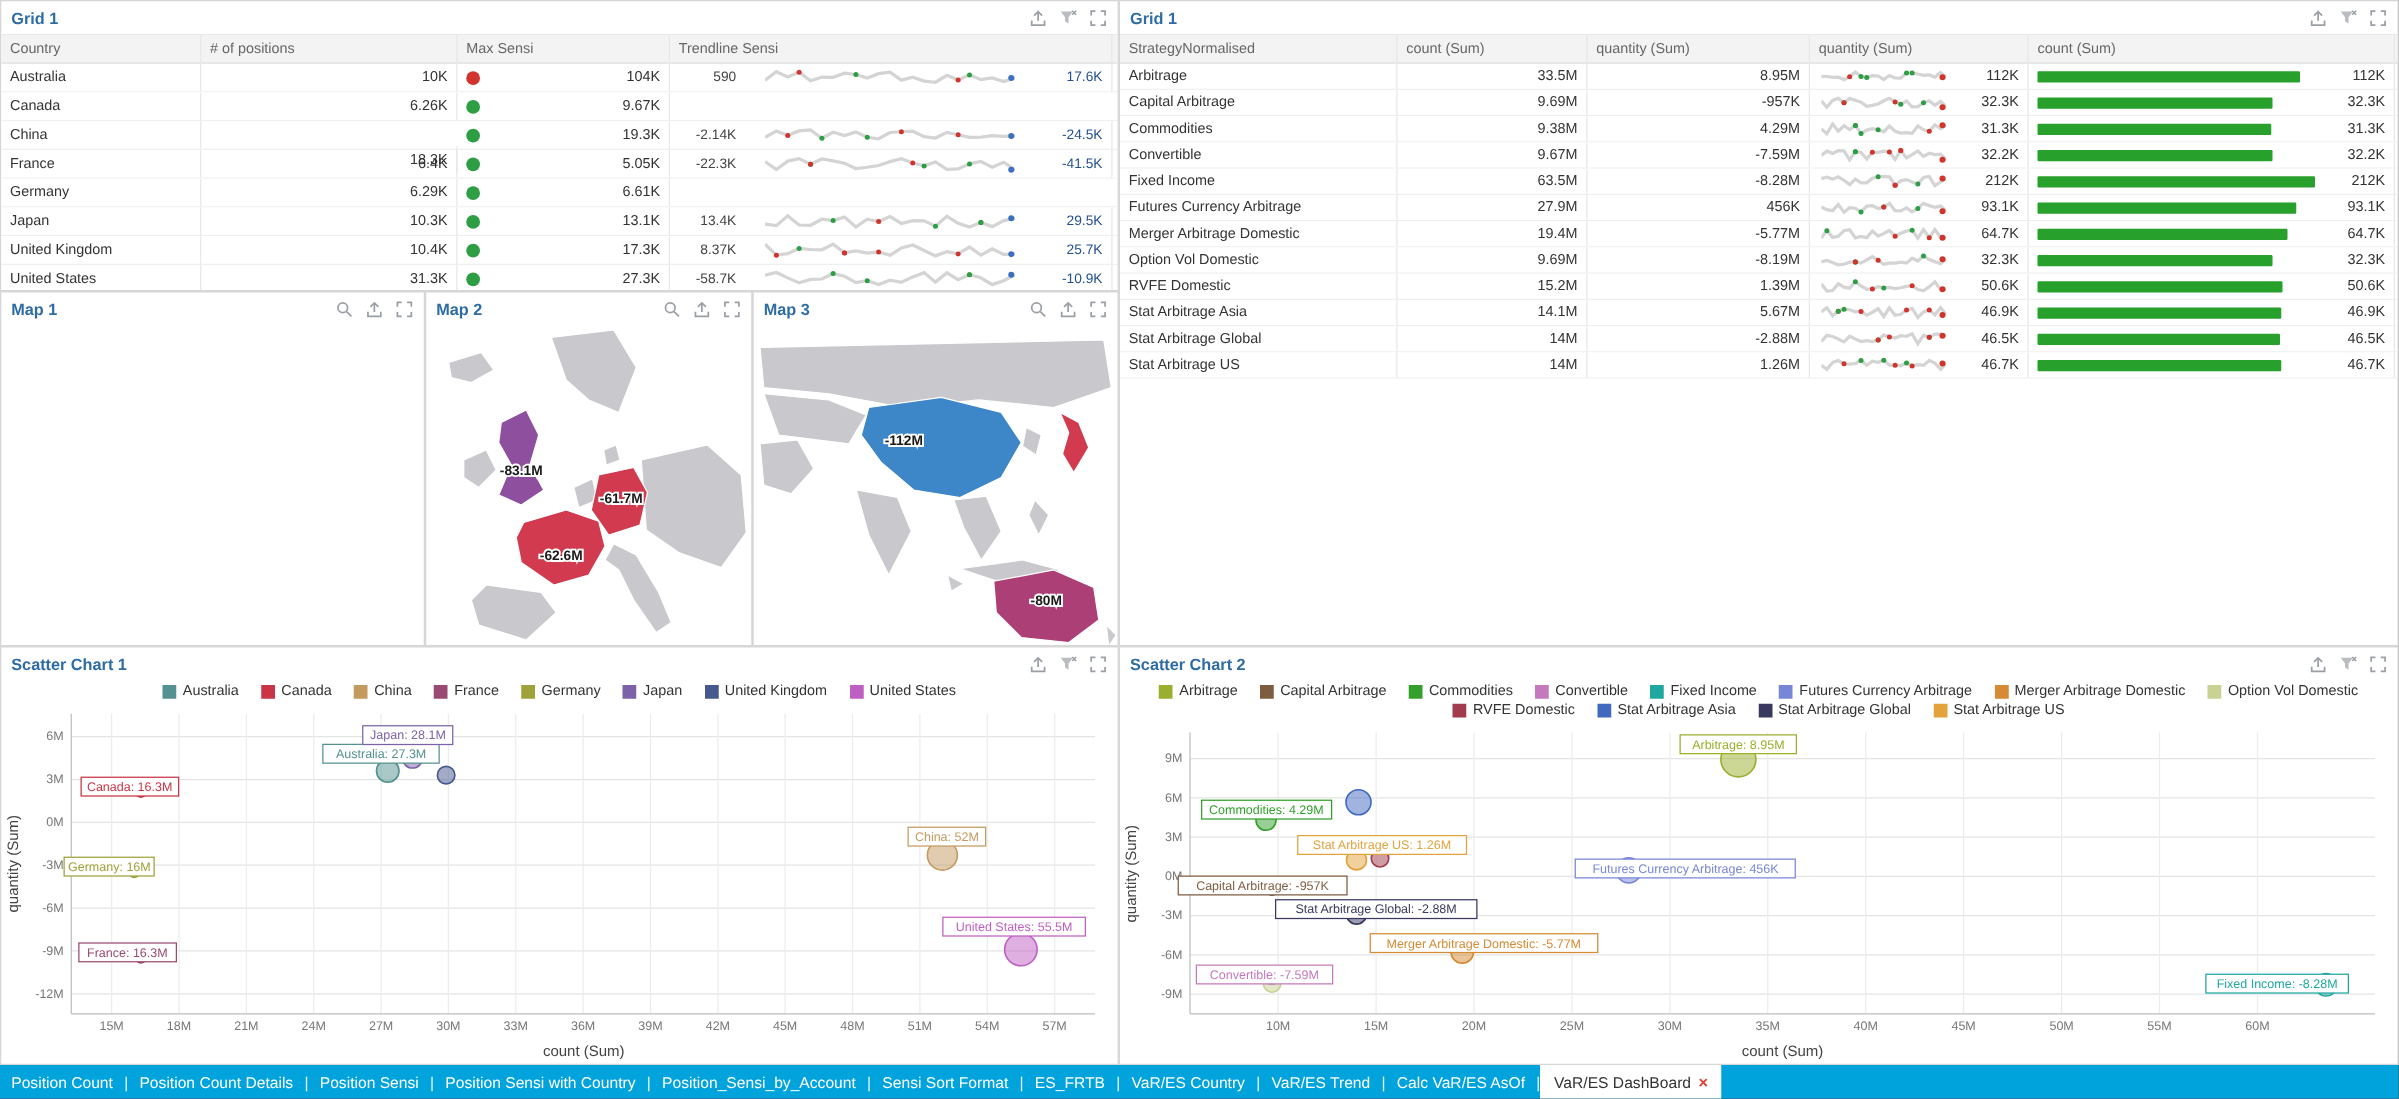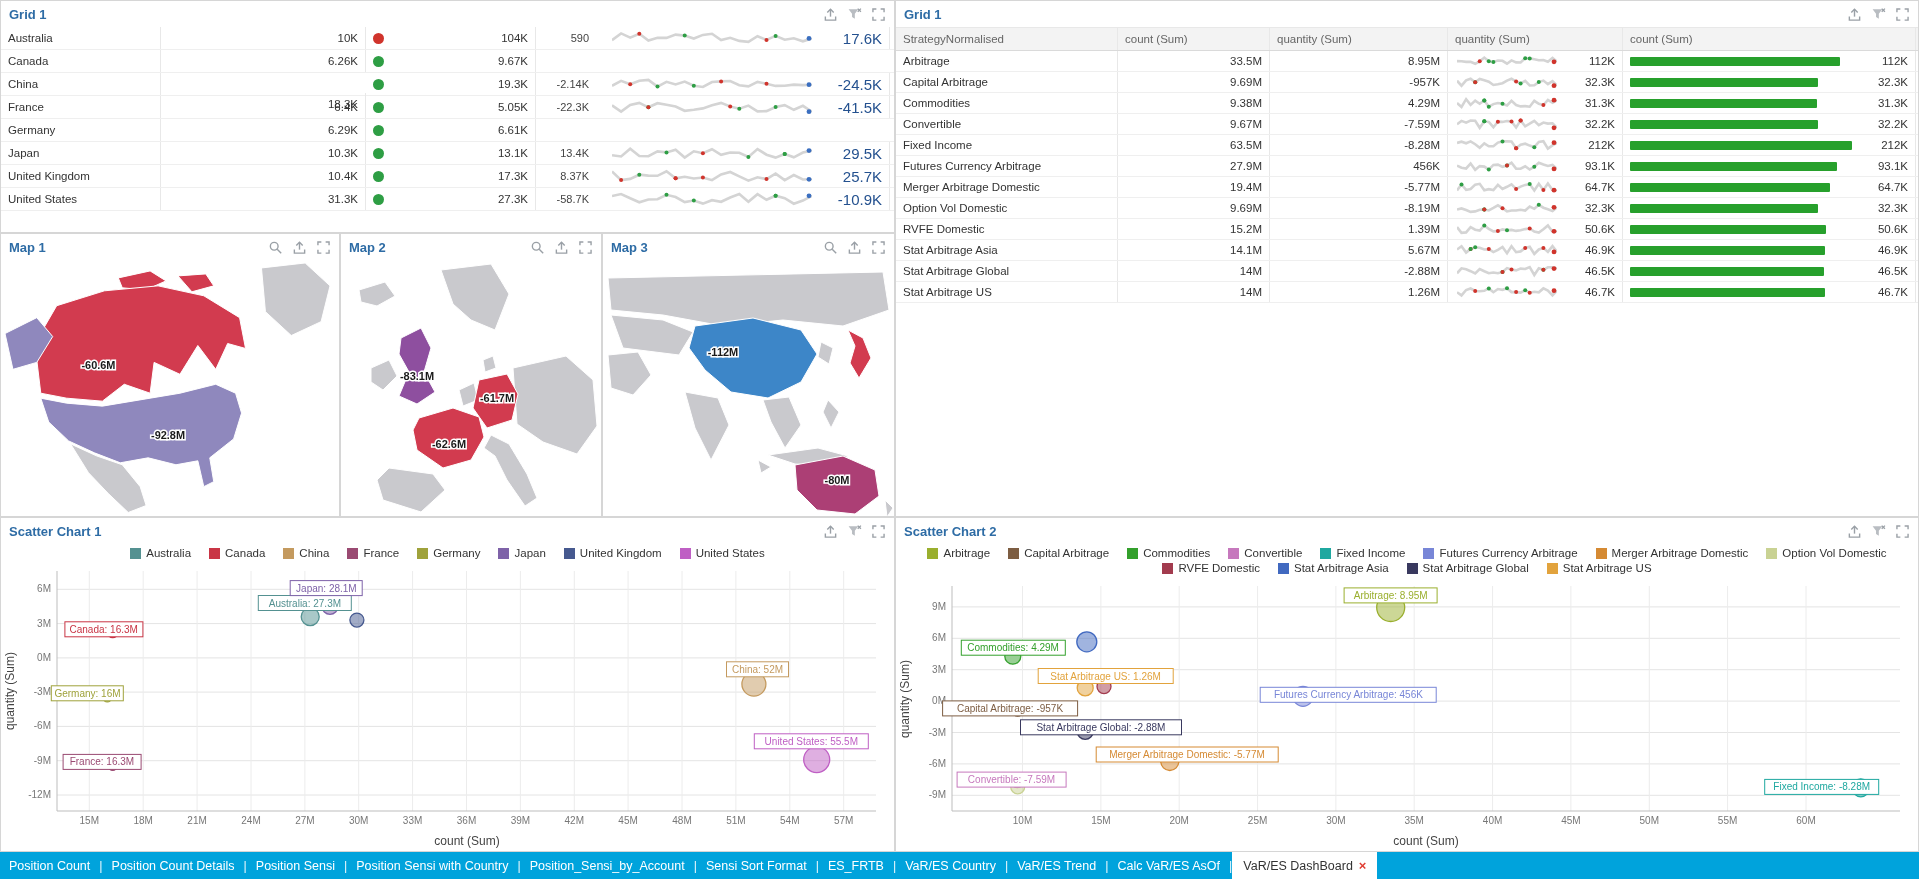--- a/index.html
+++ b/index.html
@@ -23,21 +23,21 @@
   .gcell{display:flex;align-items:center;padding:0 7px;border-right:1px solid #e8e8e8;font-size:11.5px;color:#666;overflow:hidden;white-space:nowrap;flex:none}
   .grid-head .gcell{height:22px}
   .grow{display:flex;border-bottom:1px solid #efefef;height:23px;background:#fff}
   .g2 .grow{height:21px}
   .grow .gcell{color:#333;height:100%}
   .num{justify-content:flex-end}
   .dotcell{justify-content:space-between}
   .dot{width:11px;height:11px;border-radius:50%;flex:none}
   .trendcell{gap:4px}
   .tl{width:46px;text-align:right;color:#444;flex:none;font-size:11px}
-  .tr{width:48px;text-align:right;color:#24518f;flex:none;font-size:15px}
+  .tr{width:48px;text-align:right;color:#24518f;flex:none;font-size:11px}
   .sparkwrap{flex:1;display:flex;align-items:center;justify-content:center}
   .bartrack{flex:1;height:9px;display:flex;align-items:center}
   .gbar{height:9px;border-radius:1px}
   .gval{width:52px;text-align:right;flex:none}
   .map-body{flex:1;position:relative}
   .map-body svg{width:100%;height:100%;display:block}
   .country{stroke:#fff;stroke-width:1}
   .map-label{font-size:11px;font-weight:bold;fill:#1a1a1a;stroke:#fff;stroke-width:3px;paint-order:stroke;text-anchor:middle}
   .legend{display:flex;flex-wrap:wrap;justify-content:center;gap:3px 18px;padding:3px 12px;flex:none;font-size:11.5px;color:#333}
   .leg-item{display:flex;align-items:center;gap:5px;cursor:pointer}
@@ -83,20 +83,26 @@
                 <path d="M1.8 5V1.8H5"></path>
                 <path d="M9 1.8h3.2V5"></path>
                 <path d="M12.2 9v3.2H9"></path>
                 <path d="M5 12.2H1.8V9"></path>
               </g>
             </svg>
           </span>
         </span>
     </header>
     <div class="grid-table">
+      <div class="grid-head">
+          <div class="gcell" style="width: 160px;">Country</div>
+          <div class="gcell" style="width: 205px;"># of positions</div>
+          <div class="gcell" style="width: 170px;">Max Sensi</div>
+          <div class="gcell" style="width: 354px;">Trendline Sensi</div>
+        </div>
       <div class="grid-body">
           <div class="grow">
             <div class="gcell" style="width: 160px;">Australia</div>
             <div class="gcell num" style="width: 205px;">10K</div>
             <div class="gcell dotcell" style="width: 170px;">
               <span class="dot" style="background: rgb(208, 52, 44);"></span>
               <span>104K</span>
             </div>
             <div class="gcell trendcell" style="width: 354px; justify-content: space-between;">
               <span class="tl">590</span>
@@ -621,35 +627,20 @@
                 <g fill="none" stroke="#9aa0a6" stroke-width="1.3">
                   <path d="M1.8 5V1.8H5"></path>
                   <path d="M9 1.8h3.2V5"></path>
                   <path d="M12.2 9v3.2H9"></path>
                   <path d="M5 12.2H1.8V9"></path>
                 </g>
               </svg>
             </span>
           </span>
       </header>
-      <div class="map-body">
-        <svg viewBox="0 0 340 258" preserveAspectRatio="xMidYMid meet">
-          <path class="country" d="M262,8 L306,3 L331,26 L322,62 L292,76 L266,52 Z" fill="#c9c9cd"></path>
-          <path class="country" d="M118,18 L150,11 L166,21 L146,30 L122,28 Z" fill="#d23b4f"></path>
-          <path class="country" d="M178,16 L206,14 L214,26 L192,32 Z" fill="#d23b4f"></path>
-          <path class="country" d="M40,134 L34,84 L56,46 L104,31 L158,26 L204,36 L240,58 L246,89 L228,84 L216,110 L198,86 L180,115 L154,103 L150,134 L124,125 L102,142 L66,139 Z" fill="#d23b4f"></path>
-          <path class="country" d="M4,74 L36,58 L52,77 L36,103 L12,110 Z" fill="#8f88bd"></path>
-          <path class="country" d="M40,139 L66,144 L102,147 L150,139 L180,134 L216,125 L236,134 L242,154 L234,180 L210,199 L214,223 L204,228 L198,202 L176,206 L148,199 L120,204 L94,194 L68,182 L48,163 Z" fill="#8f88bd"></path>
-          <path class="country" d="M70,185 L96,197 L122,206 L140,228 L146,247 L128,254 L108,235 L88,214 Z" fill="#c9c9cd"></path>
-          <g>
-              <text x="98" y="110" class="map-label">-60.6M</text>
-              <text x="168" y="180" class="map-label">-92.8M</text>
-            </g>
-        </svg>
-      </div>
     </section>
 
     <section class="panel">
       <header class="panel-header">
         <span class="panel-title">Map 2</span>
         <span class="panel-icons">
             <span class="icon-btn">
               <svg viewBox="0 0 14 14">
                 <g fill="none" stroke="#9aa0a6" stroke-width="1.3">
                   <circle cx="5.8" cy="5.8" r="3.6"></circle>

